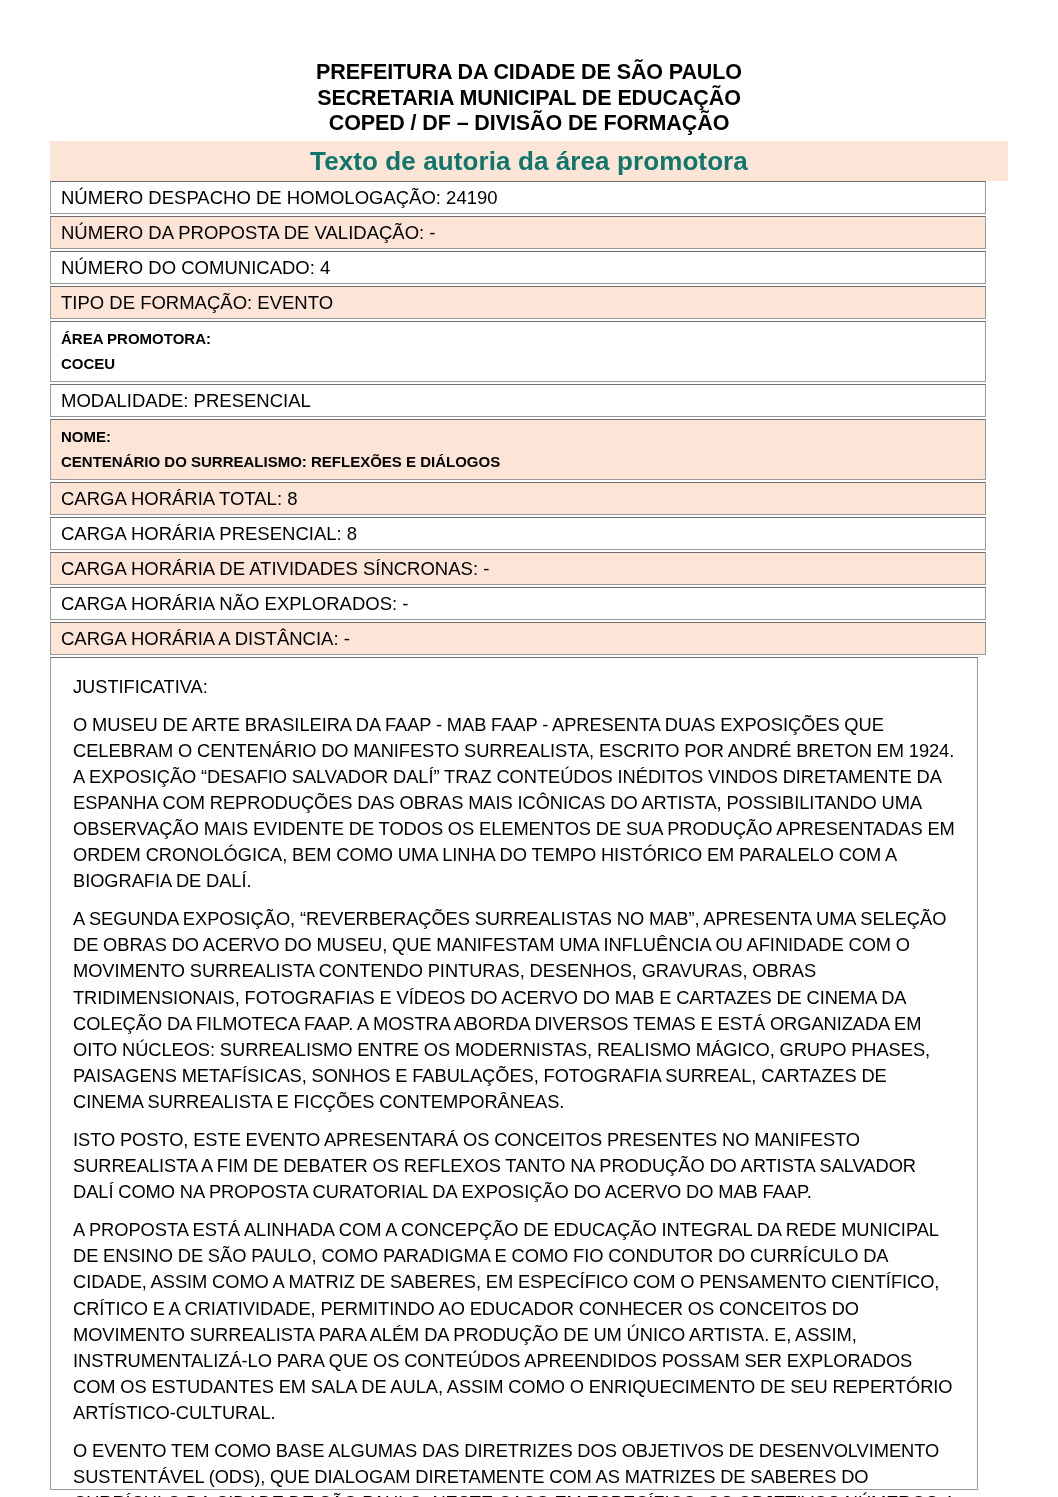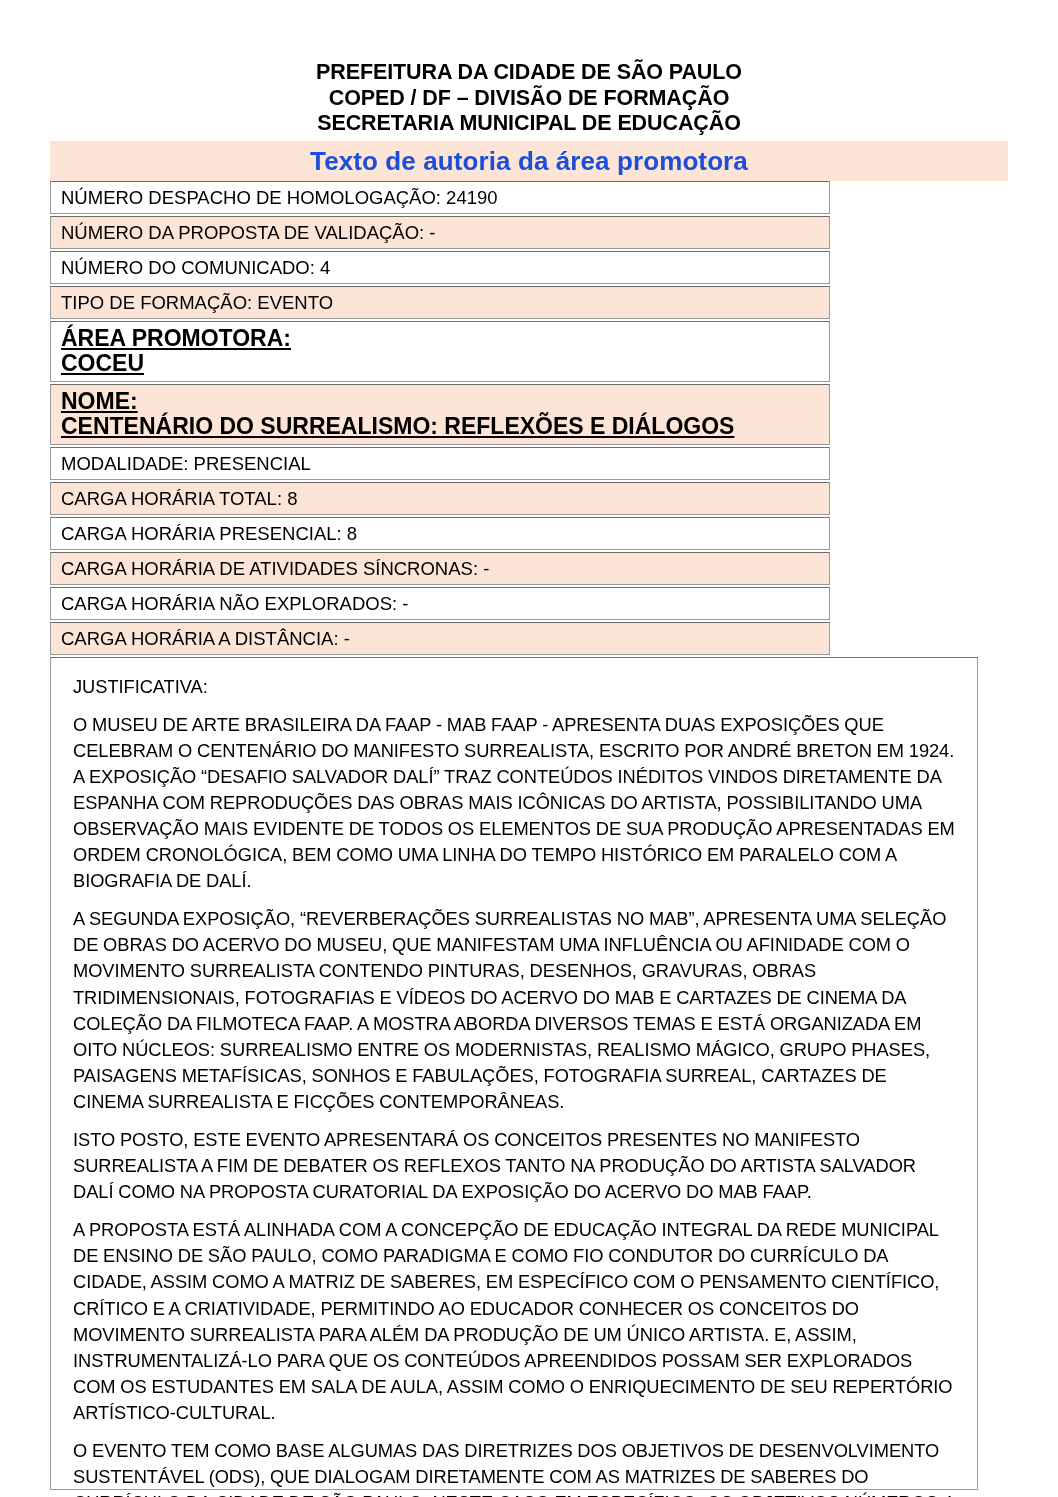--- a/index.html
+++ b/index.html
@@ -41,47 +41,47 @@
   
   .banner{
     margin:4px 50px 0 50px;
     background:#fce4d6;
     height:40px;
     display:flex;
     align-items:center;
     justify-content:center;
   }
   .banner-title{
-    color:#1d4ed8;
+    color:#0f766e;
     font-weight:bold;
     font-size:26px;
     line-height:28px;
     letter-spacing:0.1px;
   }
 
   
   .fields{
     margin:0 50px 0 50px;
-    width:780px;
+    width:936px;
   }
   .row{
     box-sizing:border-box;
     border:1px solid #9a9a9a;
     border-top-color:#6d6d6d;
     padding:3px 0 3px 10px;
     margin-bottom:2px;
     background:#ffffff;
     font-size:18.5px;
     line-height:25px;
     min-height:29px;
   }
   .row.alt{ background:#fce4d6; }
   .row.tall{ min-height:55px; padding-top:4px; padding-bottom:5px; }
   .row .l1,.row .l2{ display:block; white-space:nowrap; }
-  .row.bold .l1,.row.bold .l2{ font-weight:bold; font-size:23px;text-decoration:underline; }
+  .row.bold .l1,.row.bold .l2{ font-weight:bold; font-size:15px; }
 
   
   .just-box{
     box-sizing:border-box;
     margin:0 50px;
     width:928px;
     border:1px solid #9a9a9a;
     border-top-color:#6d6d6d;
     background:#ffffff;
     padding:4px 8px 6px 10px;
@@ -96,22 +96,22 @@
     word-spacing:-0.2px;
   }
 </style>
 </head>
 <body>
 
 <div class="page">
 
   <div class="doc-header">
     <div class="hline">PREFEITURA DA CIDADE DE SÃO PAULO</div>
+    <div class="hline">SECRETARIA MUNICIPAL DE EDUCAÇÃO</div>
     <div class="hline">COPED / DF – DIVISÃO DE FORMAÇÃO</div>
-    <div class="hline">SECRETARIA MUNICIPAL DE EDUCAÇÃO</div>
   </div>
 
   <div class="banner">
     <span class="banner-title">Texto de autoria da área promotora</span>
   </div>
 
   <div class="fields" id="fields-container">
       <div class="row">
         <span class="l1">NÚMERO DESPACHO DE HOMOLOGAÇÃO:  24190</span>
       </div>
@@ -121,26 +121,26 @@
       <div class="row">
         <span class="l1">NÚMERO DO COMUNICADO:  4</span>
       </div>
       <div class="row alt">
         <span class="l1">TIPO DE FORMAÇÃO: EVENTO</span>
       </div>
       <div class="row bold tall">
         <span class="l1">ÁREA PROMOTORA:</span>
         <span class="l2">COCEU</span>
       </div>
+      <div class="row">
+        <span class="l1">MODALIDADE: PRESENCIAL</span>
+      </div>
       <div class="row alt bold tall">
         <span class="l1">NOME:</span>
         <span class="l2">CENTENÁRIO DO SURREALISMO: REFLEXÕES E DIÁLOGOS</span>
-      </div>
-      <div class="row">
-        <span class="l1">MODALIDADE: PRESENCIAL</span>
       </div>
       <div class="row alt">
         <span class="l1">CARGA HORÁRIA TOTAL: 8</span>
       </div>
       <div class="row">
         <span class="l1">CARGA HORÁRIA PRESENCIAL: 8</span>
       </div>
       <div class="row alt">
         <span class="l1">CARGA HORÁRIA DE ATIVIDADES SÍNCRONAS:  -</span>
       </div>

